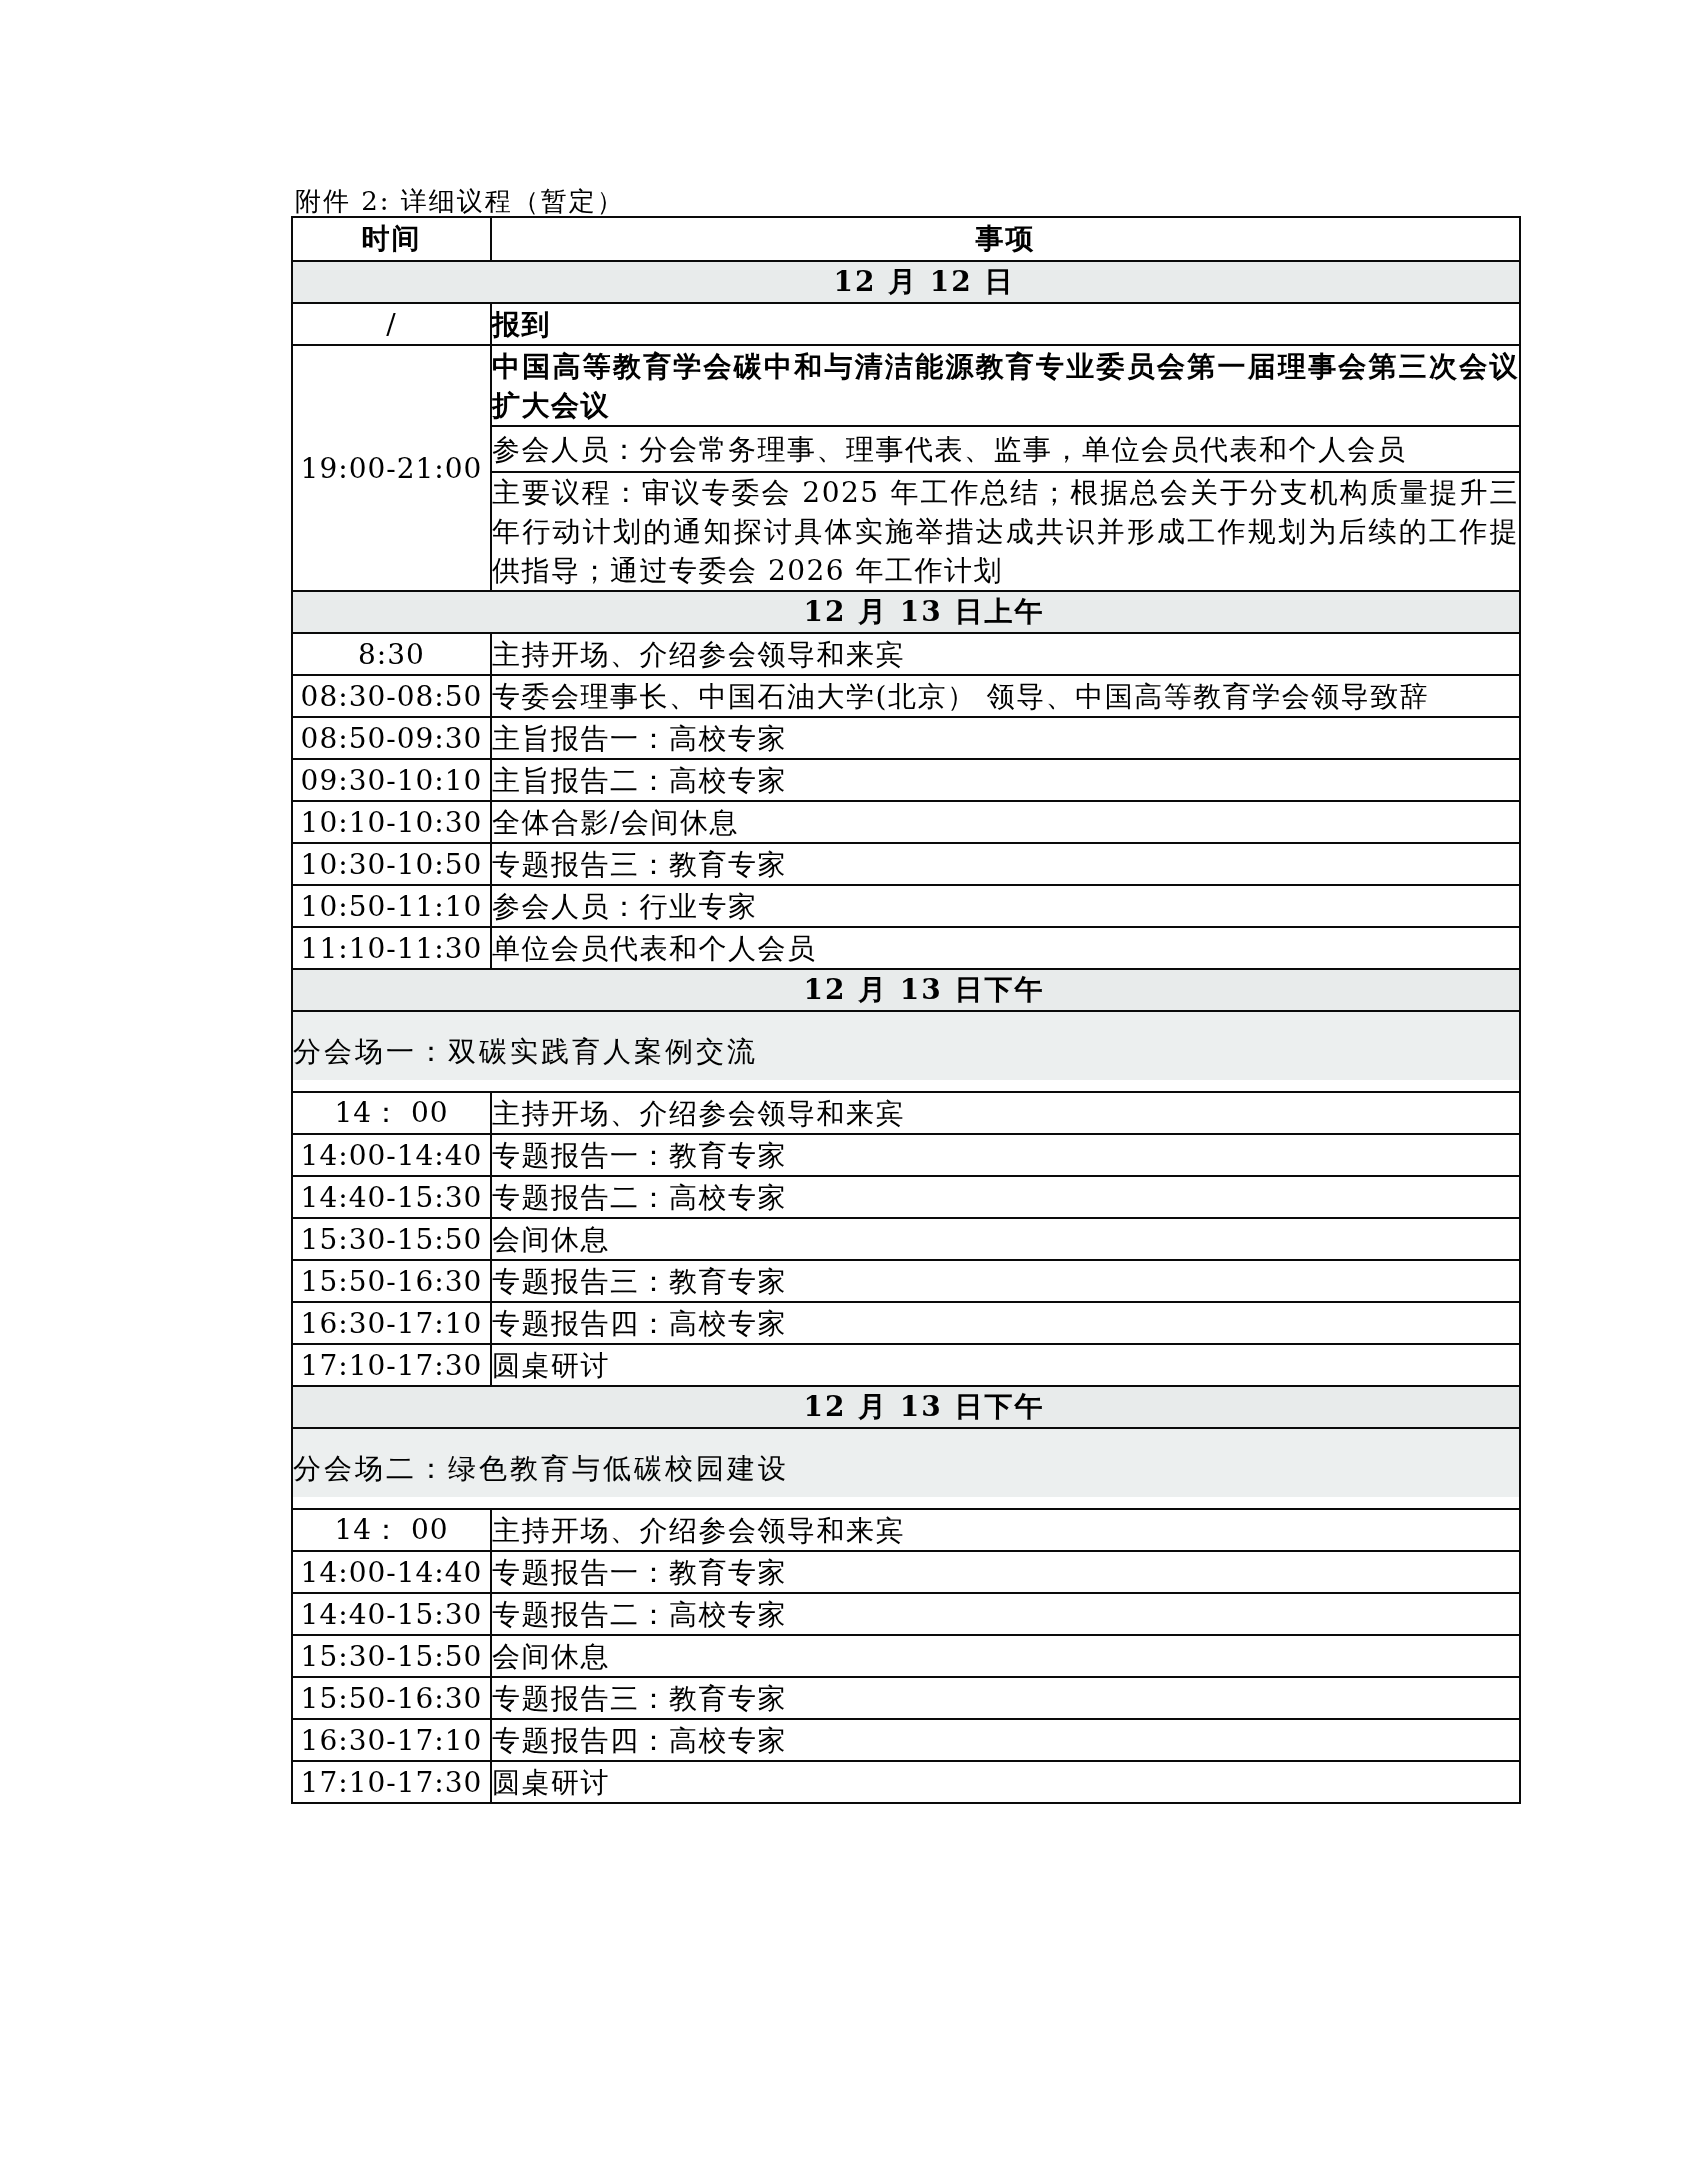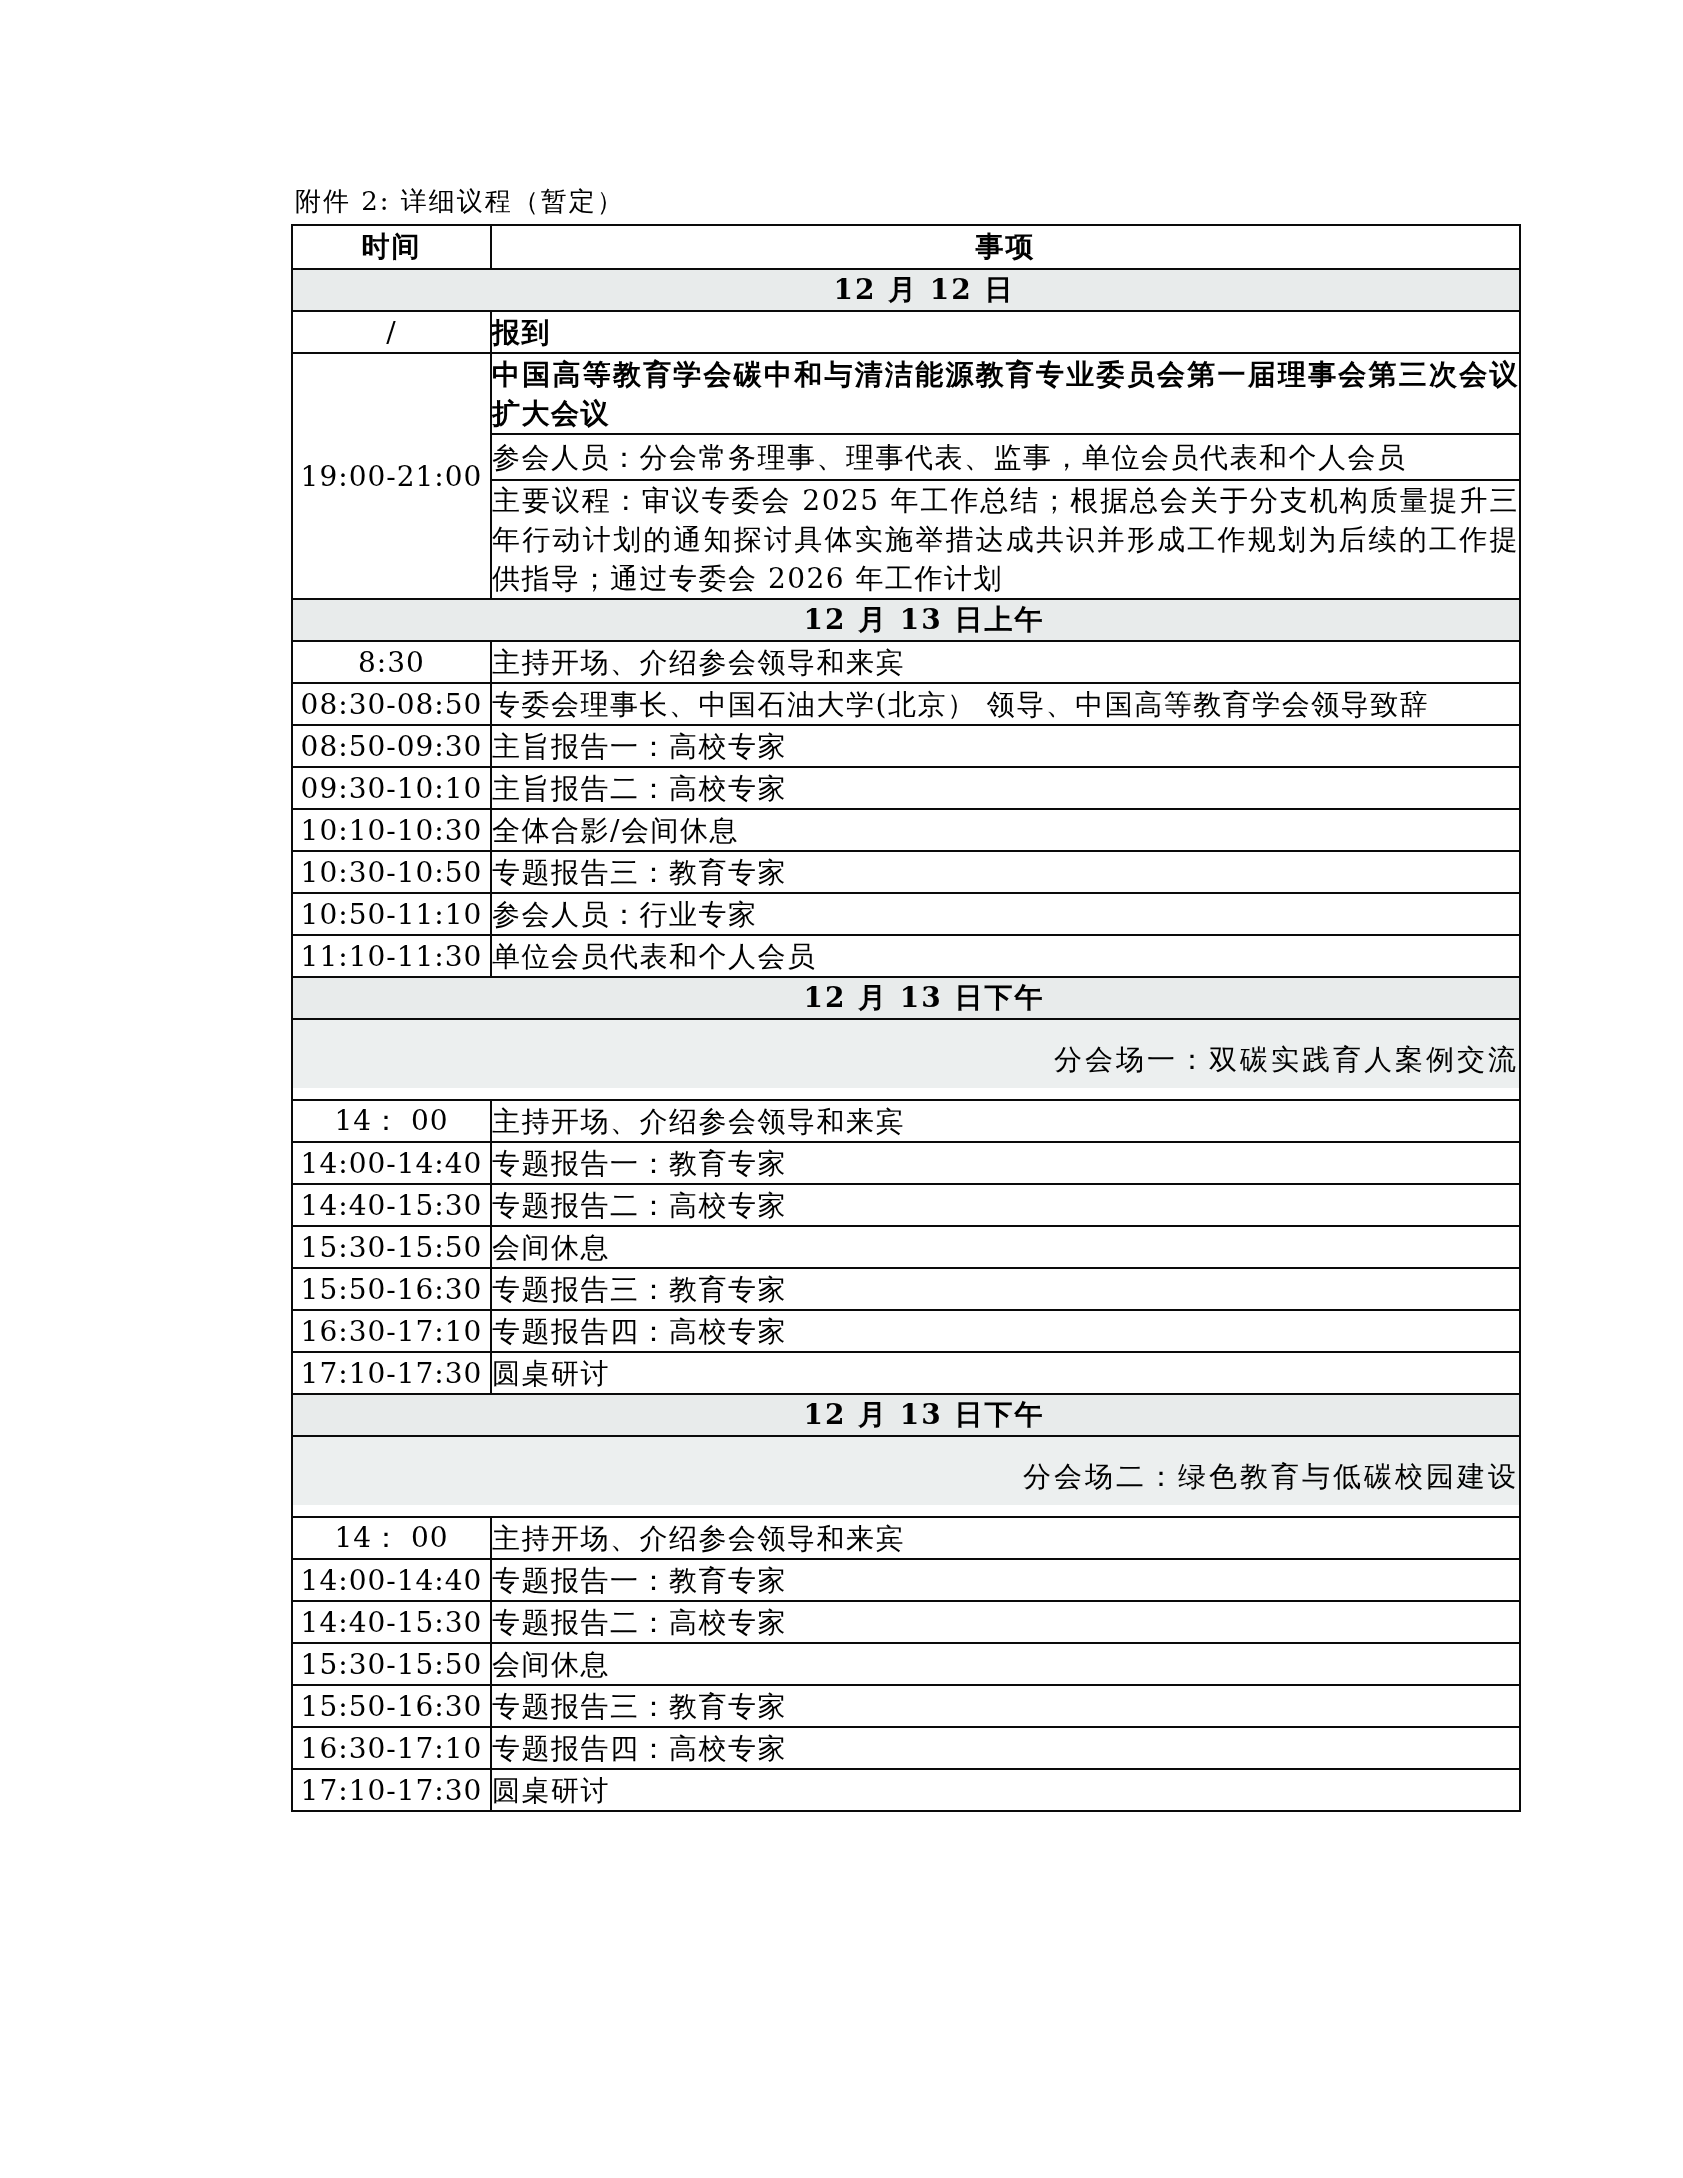--- a/index.html
+++ b/index.html
@@ -8,21 +8,21 @@
     font-family:"DejaVu Serif","Liberation Serif",serif;
     color:#000;
     -webkit-font-smoothing:antialiased;
   }
   .page{position:relative;width:1683px;height:2178px;background:#ffffff;overflow:hidden;}
   .attach-title{
     position:absolute;left:295px;top:184px;
     font-size:26px;letter-spacing:2px;white-space:nowrap;
   }
   table.agenda{
-    position:absolute;left:291px;top:224px;width:1228px;
+    position:absolute;left:291px;top:216px;width:1228px;
     border-collapse:collapse;table-layout:fixed;
   }
   table.agenda td{
     border:2px solid #0a0a0a;
     padding:0;
     font-size:28px;
     vertical-align:middle;
     overflow:hidden;
   }
   col.c-time{width:199px;}
@@ -34,21 +34,21 @@
     line-height:39px;
     letter-spacing:1.5px;
   }
   td.head{text-align:center;font-weight:bold;letter-spacing:2px;}
   td.band{
     background:#e8ebeb;
     text-align:center;font-weight:bold;letter-spacing:2px;
   }
   td.session{
     background:linear-gradient(to bottom,#ecefef 0,#ecefef 86%,#ffffff 86%);
-    text-align:right;
+    text-align:left;
     font-size:37px;
     letter-spacing:3px;
     font-weight:normal;
     margin-top:11px;
   }
   .bold{font-weight:bold;}
   tr.h-head td{height:42px;}
   tr.h-band td{height:40px;padding-left:36px;}
   tr.h-item td{height:40px;}
   tr.h-title td{height:79px;}

